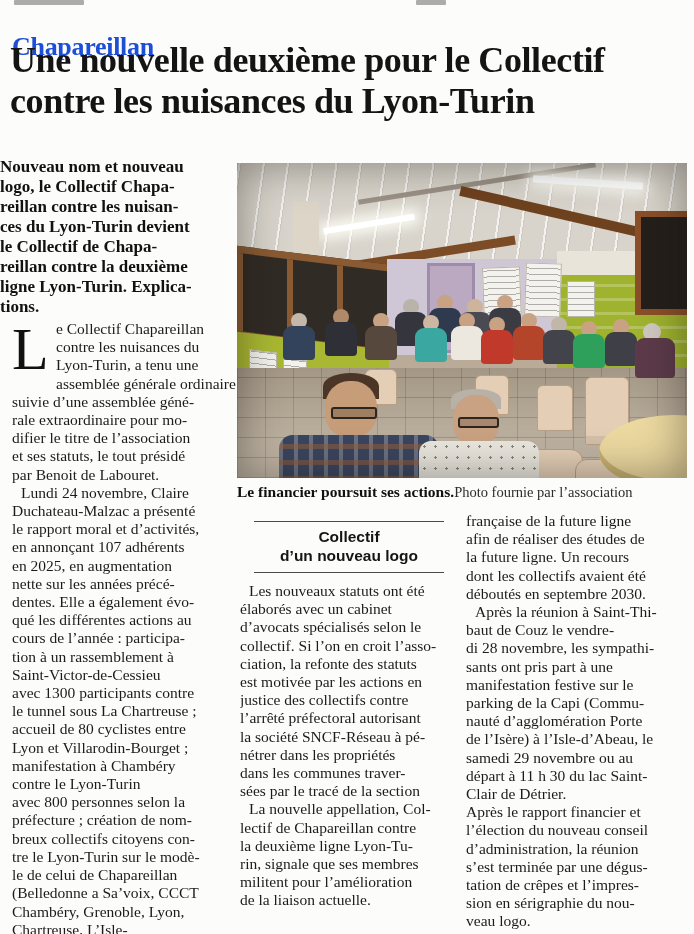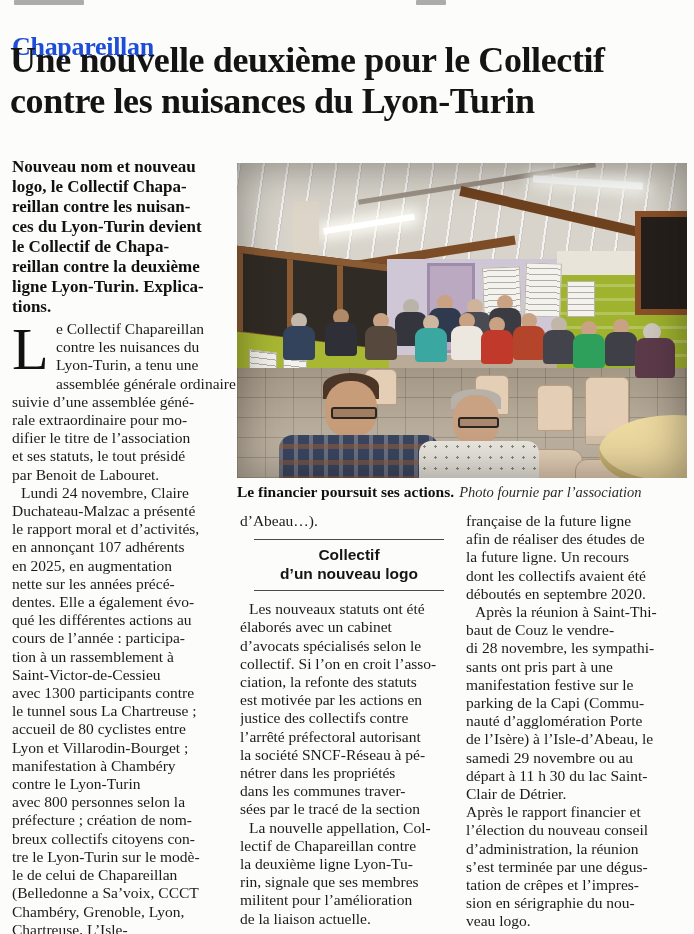--- a/index.html
+++ b/index.html
@@ -5,21 +5,21 @@
   html,body{margin:0;padding:0;background:#e8e8e8;}
   .page{position:relative;width:694px;height:934px;background:#fcfcfa;overflow:hidden;
         font-family:"Liberation Serif", serif;color:#1b1b1b;}
   .crop-artifact{position:absolute;background:#6a6a6a;opacity:.55;border-radius:1px;}
 
   .kicker{position:absolute;left:12px;top:12px;font-size:26px;font-weight:700;
           color:#1d4ed8;letter-spacing:-0.3px;margin-top:20px;}
   .headline{position:absolute;left:10px;top:40px;width:678px;font-size:36px;line-height:41px;
             font-weight:700;color:#141414;letter-spacing:-0.4px;white-space:pre-line;}
 
-  .standfirst{position:absolute;left:12px;top:157px;width:222px;font-size:17px;line-height:20px;
+  .standfirst{position:absolute;left:0;top:157px;width:222px;font-size:17px;line-height:20px;
               font-weight:700;white-space:pre;color:#111;}
 
   
   .photo{position:absolute;left:237px;top:163px;width:450px;height:315px;overflow:hidden;
          background:#b9ab97;}
   .photo *{position:absolute;}
   .ceiling{left:-20px;top:-10px;width:500px;height:150px;background:#d8d4cb;
            transform:rotate(-2deg);
            background-image:repeating-linear-gradient(100deg,rgba(255,255,255,.7) 0 2px,rgba(0,0,0,.05) 2px 3px,transparent 3px 24px);}
   .beam1{left:-20px;top:96px;width:300px;height:9px;background:#7c4c27;transform:rotate(-9deg);}
@@ -59,21 +59,21 @@
           repeating-linear-gradient(90deg,rgba(235,230,220,.28) 0 4px,transparent 4px 15px);}
   .fg2h{left:216px;top:232px;width:46px;height:50px;border-radius:46% 46% 42% 42%;background:#c9a183;}
   .fg2hair{left:214px;top:226px;width:50px;height:20px;border-radius:50% 50% 0 0;background:#b7b1a8;}
   .fg2gl{left:221px;top:254px;width:37px;height:7px;border:2px solid #2c2620;border-radius:3px;background:rgba(40,35,30,.2);}
   .fg2b{left:182px;top:278px;width:120px;height:40px;border-radius:12px 12px 0 0;background:#eae7df;
         background-image:radial-gradient(circle,#8a8578 1px,transparent 1.4px);background-size:11px 11px;}
   .vignette{left:0;top:0;width:450px;height:315px;box-shadow:inset 0 0 46px rgba(20,15,10,.45);}
 
   .caption{position:absolute;left:237px;top:482px;width:457px;font-size:15.5px;line-height:19px;color:#111;}
   .caption .cb{font-weight:700;}
-  .caption .cc{font-weight:400;color:#2b2b2b;font-size:14.5px;margin-left:5px;font-style:italic;}
+  .caption .cc{font-weight:400;color:#2b2b2b;font-size:14.5px;}
 
   .col{position:absolute;font-size:15.5px;line-height:18.2px;overflow:hidden;color:#1b1b1b;}
   .col .para{white-space:pre;margin:0;}
   .col .indent{text-indent:9px;}
   #col-left{left:12px;top:320px;width:224px;height:614px;}
   #col-mid{left:240px;top:512px;width:218px;height:422px;}
   #col-right{left:466px;top:512px;width:224px;height:422px;}
   .dropcap{float:left;font-size:60px;line-height:50px;font-weight:400;width:44px;height:54px;
            padding-top:4px;color:#111;}
   .subhead-block{width:190px;margin:9px auto 9px auto;border-top:1px solid #4a4a4a;border-bottom:1px solid #4a4a4a;
@@ -244,21 +244,20 @@
 préfecture ; création de nom-
 breux collectifs citoyens con-
 tre le Lyon-Turin sur le modè-
 le de celui de Chapareillan
 (Belledonne a Sa’voix, CCCT
 Chambéry, Grenoble, Lyon,
 Chartreuse, L’Isle-</p>
   </div>
 
   <div class="col" id="col-mid">
-    <p class="para">d’Abeau…).</p>
     <div class="subhead-block">Collectif
 d’un nouveau logo</div>
     <p class="para indent">Les nouveaux statuts ont été
 élaborés avec un cabinet
 d’avocats spécialisés selon le
 collectif. Si l’on en croit l’asso-
 ciation, la refonte des statuts
 est motivée par les actions en
 justice des collectifs contre
 l’arrêté préfectoral autorisant
@@ -272,21 +271,21 @@
 rin, signale que ses membres
 militent pour l’amélioration
 de la liaison actuelle.</p>
   </div>
 
   <div class="col" id="col-right">
     <p class="para">française de la future ligne
 afin de réaliser des études de
 la future ligne. Un recours
 dont les collectifs avaient été
-déboutés en septembre 2020.</p>
+déboutés en septembre 2030.</p>
     <p class="para indent">Après la réunion à Saint-Thi-
 baut de Couz le vendre-
 di 28 novembre, les sympathi-
 sants ont pris part à une
 manifestation festive sur le
 parking de la Capi (Commu-
 nauté d’agglomération Porte
 de l’Isère) à l’Isle-d’Abeau, le
 samedi 29 novembre ou au
 départ à 11 h 30 du lac Saint-

